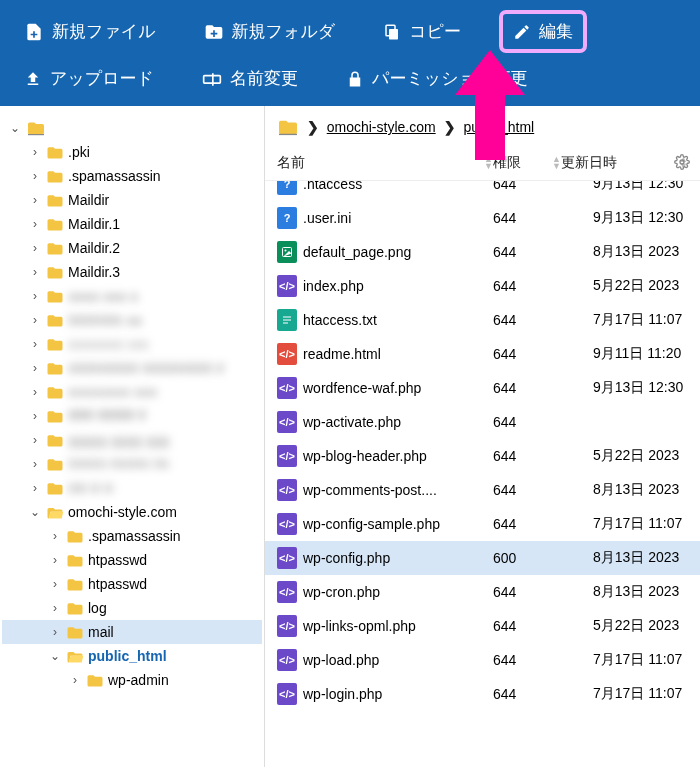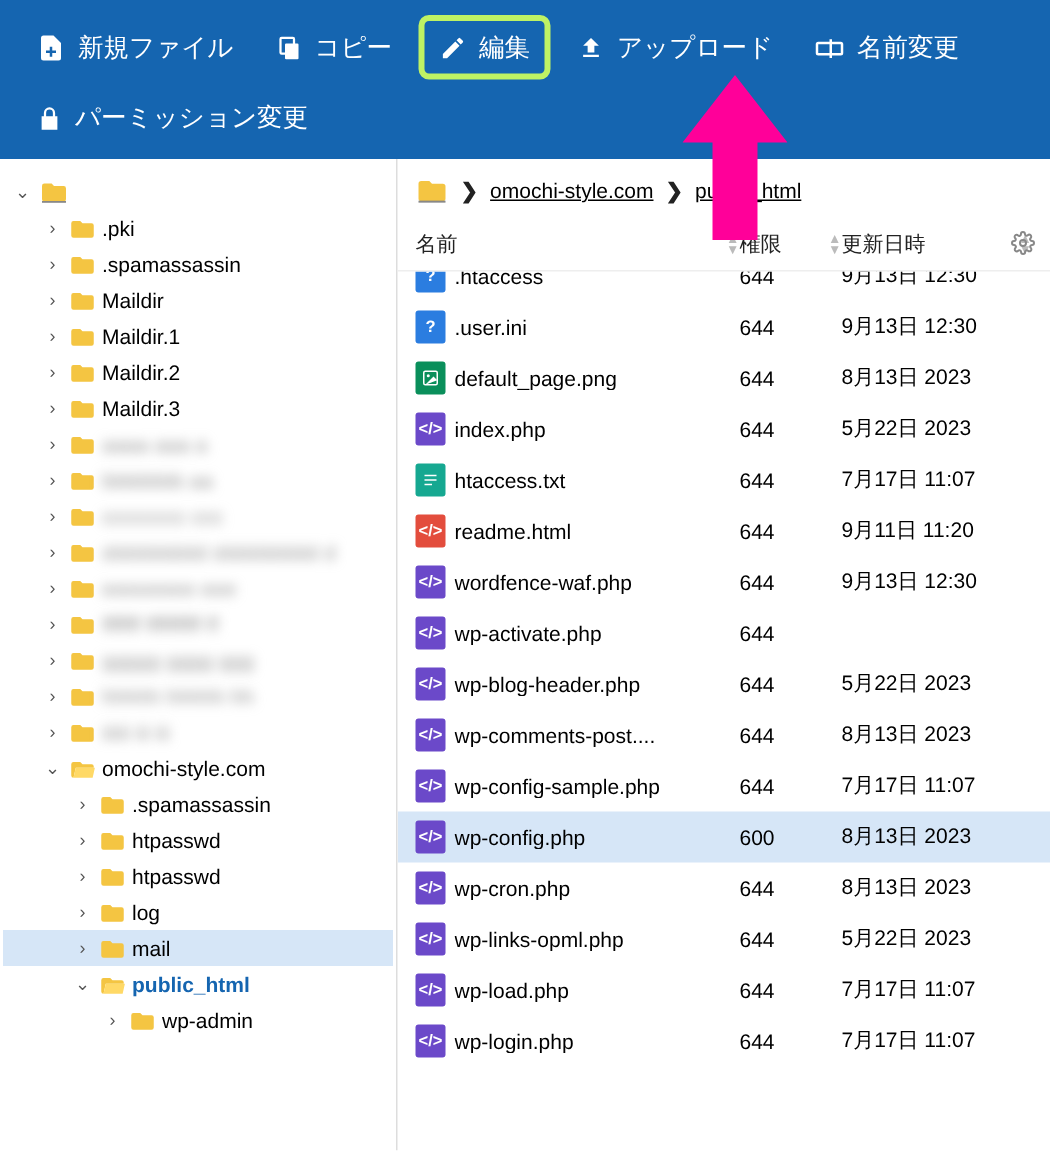--- a/index.html
+++ b/index.html
@@ -1,20 +1,20 @@
 <!DOCTYPE html>
 <html><head>
 <meta charset="utf-8">
 <style>
   * { box-sizing: border-box; margin: 0; padding: 0; }
   body { font-family: sans-serif; font-size: 14px; background: #fff; width: 700px; height: 767px; overflow: hidden; }
   
-  .toolbar { background: #1565b0; color: #fff; padding: 10px 14px; display: flex; flex-wrap: wrap; gap: 8px 8px; align-items: center; }
+  .toolbar { background: #1565b0; color: #fff; padding: 10px 14px; display: flex; flex-wrap: wrap; gap: 8px 28px; align-items: center; }
   .tb-item { display: inline-flex; align-items: center; gap: 8px; font-size: 17px; padding: 6px 10px; border-radius: 3px; cursor: pointer; }
-  .tb-item.highlight { border: 4px solid #bef264; border-radius: 7px; }
+  .tb-item.highlight { border: 4px solid #f0abfc; border-radius: 7px; }
   .tb-icon { display: inline-flex; }
   
   .main { display: flex; height: calc(100% - 106px); position: relative; }
   
   .tree { width: 265px; border-right: 1px solid #ddd; overflow-y: auto; padding: 10px 2px; position: relative; }
   .tree-item { display: flex; align-items: center; gap: 4px; padding: 4px 2px; cursor: pointer; white-space: nowrap; }
   .tree-item .arrow { width: 14px; text-align: center; color: #555; font-size: 12px; }
   .tree-item .folder-icon { display: inline-flex; }
   .tree-item.selected { background: #d6e6f7; }
   .tree-item.bold .lbl { font-weight: bold; color: #1565b0; }
@@ -33,21 +33,21 @@
   .hdr.date { flex: 1; }
   .sorter { font-size: 9px; color: #bbb; line-height: 7px; margin-left: 2px; display:flex; flex-direction:column; }
   .settings-btn { position: absolute; right: 10px; top: 6px; color:#777; cursor:pointer; }
   
   .files { flex: 1; overflow-y: auto; }
   .file-row { display: flex; align-items: center; padding: 6px 12px; cursor:pointer; }
   .file-row.selected { background: #d6e6f7; }
   .file-row .ficon { width: 26px; display:flex; }
   .file-row .fname { flex: 0 0 190px; white-space: nowrap; overflow: hidden; text-overflow: ellipsis; }
   .file-row .fperm { flex: 0 0 68px; }
-  .file-row .fdate { flex: 1; white-space: nowrap; }
+  .file-row .fdate { flex: 1; white-space: nowrap; margin-left: 32px; }
   
   .arrow-overlay { position: absolute; left: 455px; top: 50px; z-index: 50; pointer-events:none; }
   
   .icon-box { width: 20px; height: 22px; border-radius: 2px; display: flex; align-items: center; justify-content: center; color: #fff; font-size: 11px; font-weight: bold; }
   .ic-blue { background: #2b7de0; }
   .ic-darkgreen { background: #0a8f5b; }
   .ic-purple { background: #6b49c9; }
   .ic-teal { background: #16a891; }
   .ic-red { background: #e34d3d; }
 </style>
@@ -59,20 +59,29 @@
     <span class="tb-icon">
       <svg width="20" height="20" viewBox="0 0 24 24" fill="#fff">
           <path d="M14 2H6a2 2 0 0 0-2 2v16a2 2 0 0 0 2 2h12a2 2 0 0 0 2-2V8l-6-6z"></path>
           <path fill="#1565b0" d="M11 11h2v3h3v2h-3v3h-2v-3H8v-2h3z"></path>
         </svg>
     </span>
     <span>新規ファイル</span>
   </span>
   <span class="tb-item">
     <span class="tb-icon">
+      <svg width="20" height="20" viewBox="0 0 24 24" fill="#fff">
+          <path d="M10 4H4a2 2 0 0 0-2 2v12a2 2 0 0 0 2 2h16a2 2 0 0 0 2-2V8a2 2 0 0 0-2-2h-8l-2-2z"></path>
+          <path fill="#1565b0" d="M11 10h2v3h3v2h-3v3h-2v-3H8v-2h3z"></path>
+        </svg>
+    </span>
+    <span>新規フォルダ</span>
+  </span>
+  <span class="tb-item">
+    <span class="tb-icon">
       <svg width="18" height="18" viewBox="0 0 24 24" fill="#fff">
           <rect x="8" y="8" width="12" height="14" rx="1"></rect>
           <rect x="4" y="3" width="12" height="14" rx="1" fill="none" stroke="#fff" stroke-width="2"></rect>
         </svg>
     </span>
     <span>コピー</span>
   </span>
   <span class="tb-item highlight">
     <span class="tb-icon">
       <svg width="18" height="18" viewBox="0 0 24 24" fill="#fff">

